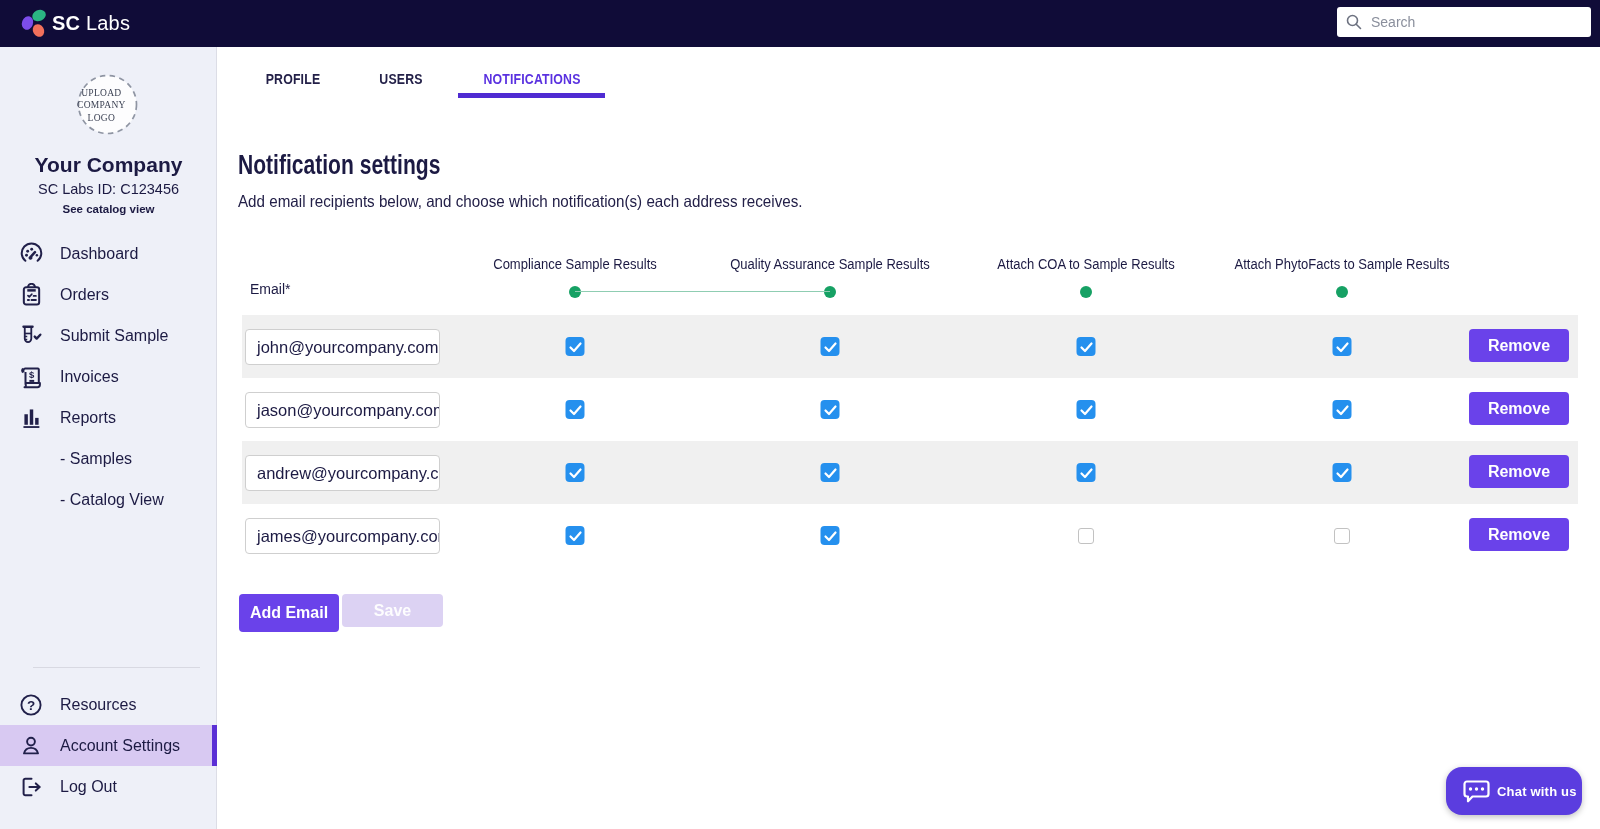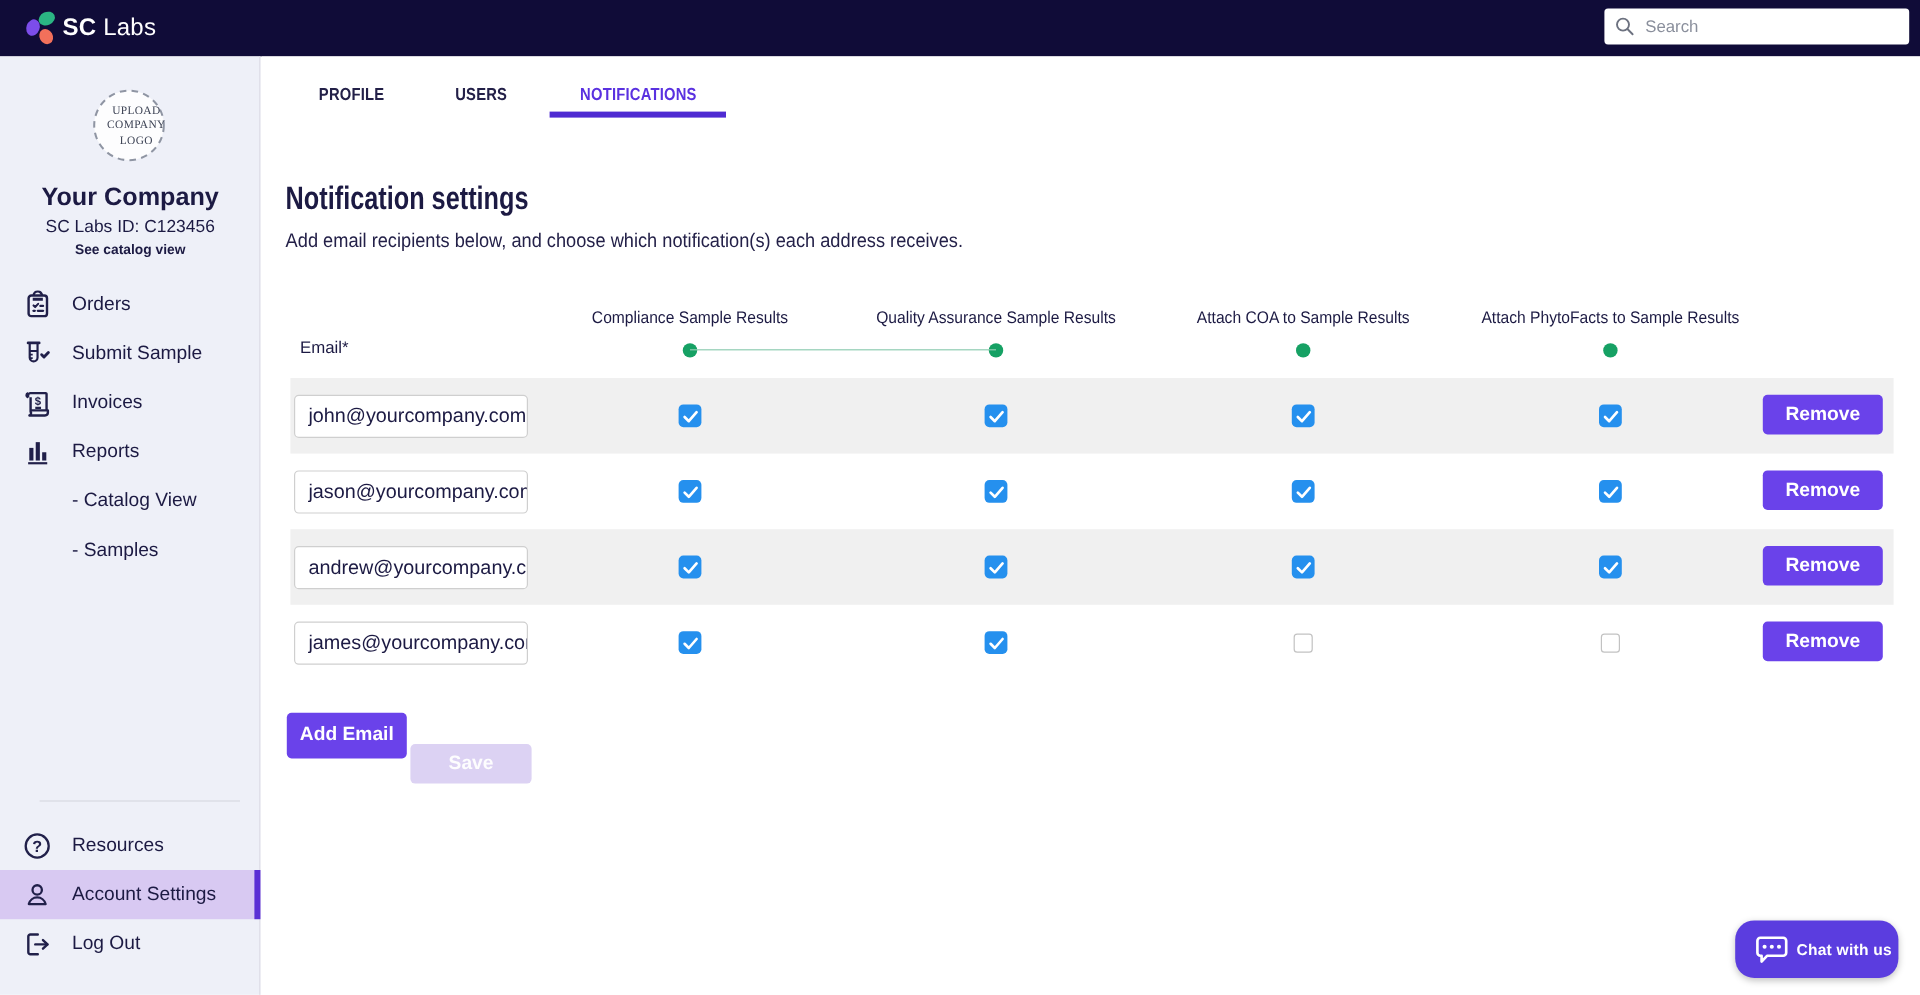--- a/index.html
+++ b/index.html
@@ -17,21 +17,21 @@
   .logo-text { color:#fff; font-size:20px; margin-left:5px; letter-spacing:0.2px; }
   .logo-text b { font-weight:700; }
   .search { position:absolute; right:9px; top:7px; width:254px; height:30px; background:#fff;
     border-radius:3px; display:flex; align-items:center; }
   .search svg { margin-left:9px; }
   .search span { color:#8a8f9c; font-size:14px; margin-left:9px; }
   
   .sidebar { position:absolute; left:0; top:47px; width:217px; height:782px;
     background:#eef0f8; border-right:1px solid #dcdde6; }
   .upload-circle { position:absolute; left:77px; top:27px; width:61px; height:61px;
-    display:flex; align-items:center; justify-content:flex-end; text-align:center;
+    display:flex; align-items:center; justify-content:flex-start; text-align:center;
     font-family:"Liberation Serif", serif; font-size:9.5px; color:#3c4254; line-height:1.28; letter-spacing:0.3px; }
   .upload-circle svg.ring { position:absolute; left:0; top:0; }
   .upload-circle span { position:relative; padding-top:2px; }
   .company { position:absolute; left:0; top:106px; width:217px; text-align:center; color:#1c1a43; }
   .company .c1 { font-size:21px; font-weight:700; }
   .company .c2 { font-size:14.5px; margin-top:4px; }
   .company .c3 { font-size:11.5px; font-weight:700; margin-top:6px; }
   .nav { position:absolute; left:0; top:186px; width:217px; }
   .nav-item { height:41px; display:flex; align-items:center; color:#1c1a43; font-size:16px; }
   .nav-item .ic { width:24px; height:24px; margin-left:19px; margin-right:17px; display:flex; align-items:center; justify-content:center; }
@@ -61,21 +61,21 @@
   .cb { position:absolute; top:22px; width:19px; height:19px; border-radius:4px; transform:translateX(-50%); }
   .cb.on { background:#2590ee; }
   .cb.on svg { position:absolute; left:1.5px; top:1.5px; }
   .cb.off { background:#fff; border:1.4px solid #c2c2c2; border-radius:3px; width:16px; height:16px; top:24px; }
   .btn-remove { position:absolute; right:9px; top:14px; width:100px; height:33px; background:#6a42ea;
     color:#fff; font-size:16px; font-weight:700; border-radius:4px;
     display:flex; align-items:center; justify-content:center; }
   .btn-add { position:absolute; left:21px; top:547px; width:100px; height:38px; background:#6a42ea;
     color:#fff; font-size:16px; font-weight:700; border-radius:4px;
     display:flex; align-items:center; justify-content:center; }
-  .btn-save { position:absolute; left:124px; top:573px; width:101px; height:33px; background:#dcd2f3;
+  .btn-save { position:absolute; left:124px; top:547px; width:101px; height:33px; background:#dcd2f3;
     color:#fdfdfe; font-size:16px; font-weight:700; border-radius:4px;
     display:flex; align-items:center; justify-content:center; }
   .chat { position:absolute; left:1446px; top:767px; width:136px; height:48px; background:#5b3ddf;
     border-radius:16px; display:flex; align-items:center; box-shadow:0 2px 6px rgba(0,0,0,0.25); }
   .chat span { color:#fff; font-size:13px; font-weight:700; margin-left:6px; white-space:nowrap; letter-spacing:0.2px; }
 </style>
 </head>
 <body>
 <div class="topbar">
   <div class="logo">
@@ -101,20 +101,31 @@
         <circle cx="30.5" cy="30.5" r="29" fill="#fdfdfe" stroke="#8f95a3" stroke-width="1.7" stroke-dasharray="5.5,4.4"></circle>
       </svg>
       <span>UPLOAD<br>COMPANY<br>LOGO</span>
     </div>
   <div class="company">
     <div class="c1">Your Company</div>
     <div class="c2">SC Labs ID: C123456</div>
     <div class="c3">See catalog view</div>
   </div>
   <div class="nav">
+    <div class="nav-item"><span class="ic" id="ic-dash">
+          <svg width="23" height="23" viewBox="0 0 24 24">
+            <path d="M5.6 19.6 A10.2 10.2 0 1 1 18.4 19.6" fill="none" stroke="#21204a" stroke-width="2.1" stroke-linecap="round"></path>
+            <circle cx="12.2" cy="7.6" r="1.5" fill="#21204a"></circle>
+            <circle cx="8" cy="9.6" r="1.5" fill="#21204a"></circle>
+            <circle cx="6.8" cy="13.8" r="1.5" fill="#21204a"></circle>
+            <circle cx="17.6" cy="13.8" r="1.3" fill="#21204a"></circle>
+            <path d="M10.2 16.6 L15.6 10.6" stroke="#21204a" stroke-width="2.6" stroke-linecap="round"></path>
+            <path d="M9.4 17.4 a1.9 1.9 0 1 0 2.4-2.6 z" fill="#21204a"></path>
+          </svg>
+        </span>Dashboard</div>
     <div class="nav-item"><span class="ic" id="ic-ord">
           <svg width="23" height="23" viewBox="0 0 24 24">
             <rect x="4" y="4.4" width="16" height="18" rx="2.4" fill="none" stroke="#21204a" stroke-width="2.1"></rect>
             <path d="M8.4 4.4 a3.6 3.6 0 0 1 7.2 0" fill="none" stroke="#21204a" stroke-width="2.1"></path>
             <path d="M7.6 6.4 h8.8 v2.6 h-8.8 z" fill="#21204a"></path>
             <path d="M8.3 13.1 l1.4 1.4 2.6-2.8" fill="none" stroke="#21204a" stroke-width="1.8" stroke-linecap="round" stroke-linejoin="round"></path>
             <path d="M14.2 13.5 h2.4" stroke="#21204a" stroke-width="1.9" stroke-linecap="round"></path>
             <path d="M8.2 17.8 h1.2 M12 17.8 h4.6" stroke="#21204a" stroke-width="2" stroke-linecap="round"></path>
           </svg>
         </span>Orders</div>
@@ -137,22 +148,22 @@
           </svg>
         </span>Invoices</div>
     <div class="nav-item"><span class="ic" id="ic-rep">
           <svg width="23" height="23" viewBox="0 0 24 24">
             <rect x="4.6" y="8.6" width="3.6" height="11" fill="#21204a"></rect>
             <rect x="10.2" y="3.6" width="3.6" height="16" fill="#21204a"></rect>
             <rect x="15.8" y="12.4" width="3.6" height="7.2" fill="#21204a"></rect>
             <rect x="3.6" y="21" width="16.6" height="1.9" fill="#21204a"></rect>
           </svg>
         </span>Reports</div>
+    <div class="nav-sub">- Samples</div>
     <div class="nav-sub">- Catalog View</div>
-    <div class="nav-sub">- Samples</div>
   </div>
   <div class="divider"></div>
   <div class="nav2">
     <div class="nav-item"><span class="ic" id="ic-res">
           <svg width="24" height="24" viewBox="0 0 24 24">
             <circle cx="12" cy="12" r="9.6" fill="none" stroke="#21204a" stroke-width="1.9"></circle>
             <text x="12" y="16.6" font-family="Liberation Sans" font-size="13.5" font-weight="bold" fill="#21204a" text-anchor="middle">?</text>
           </svg>
         </span>Resources</div>
     <div class="nav-item active"><span class="ic" id="ic-acc">

